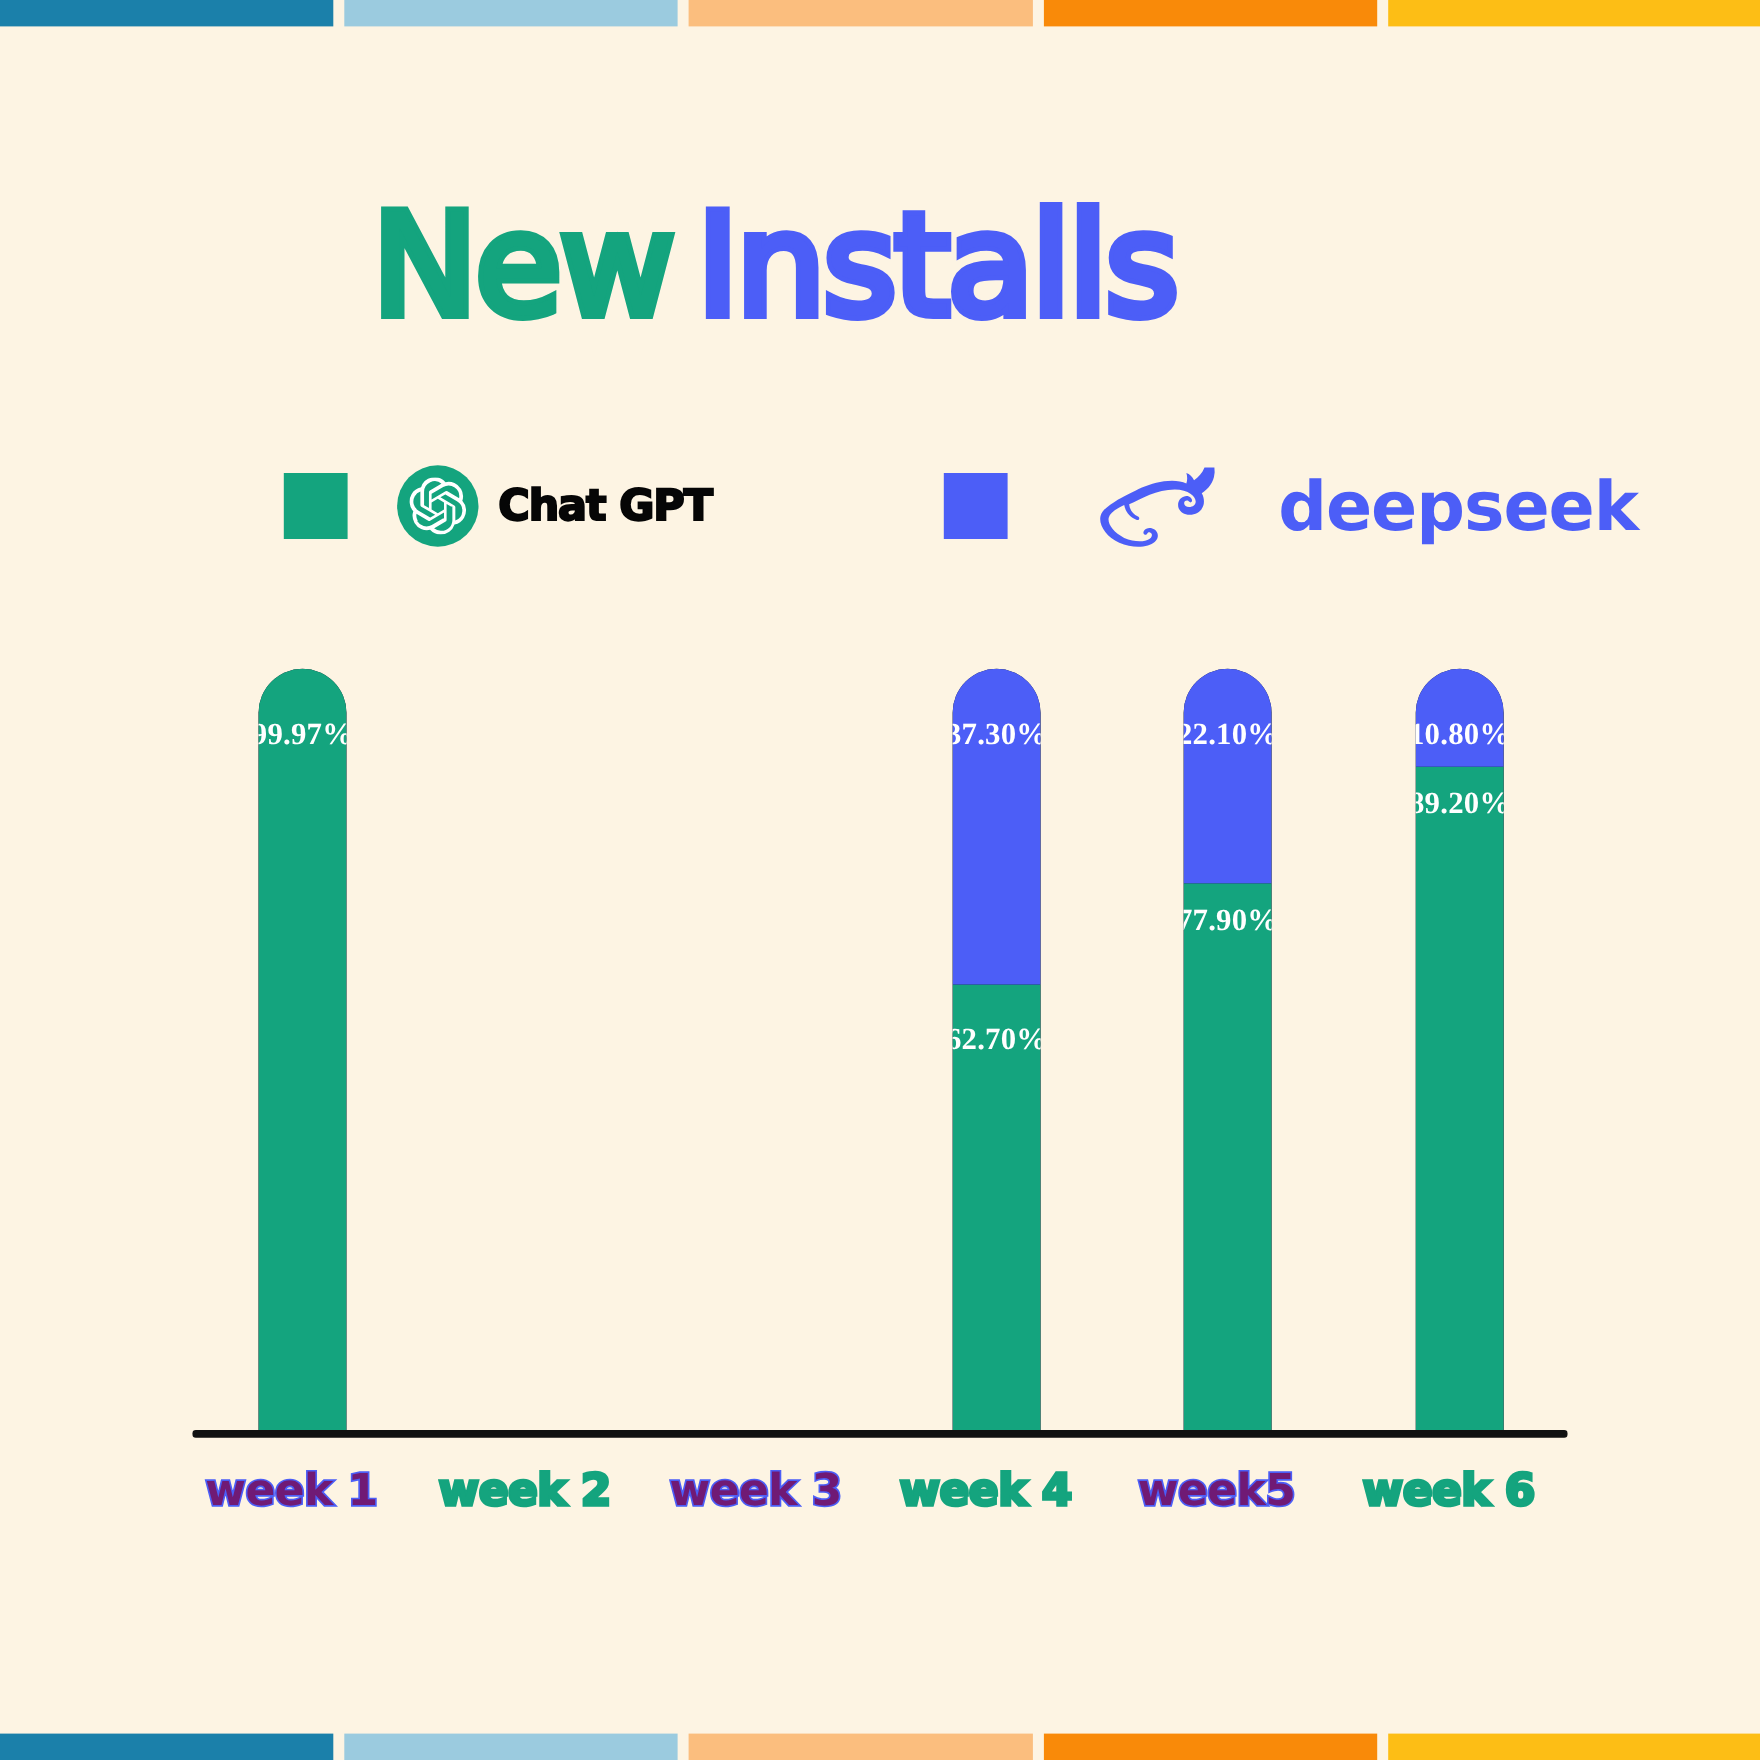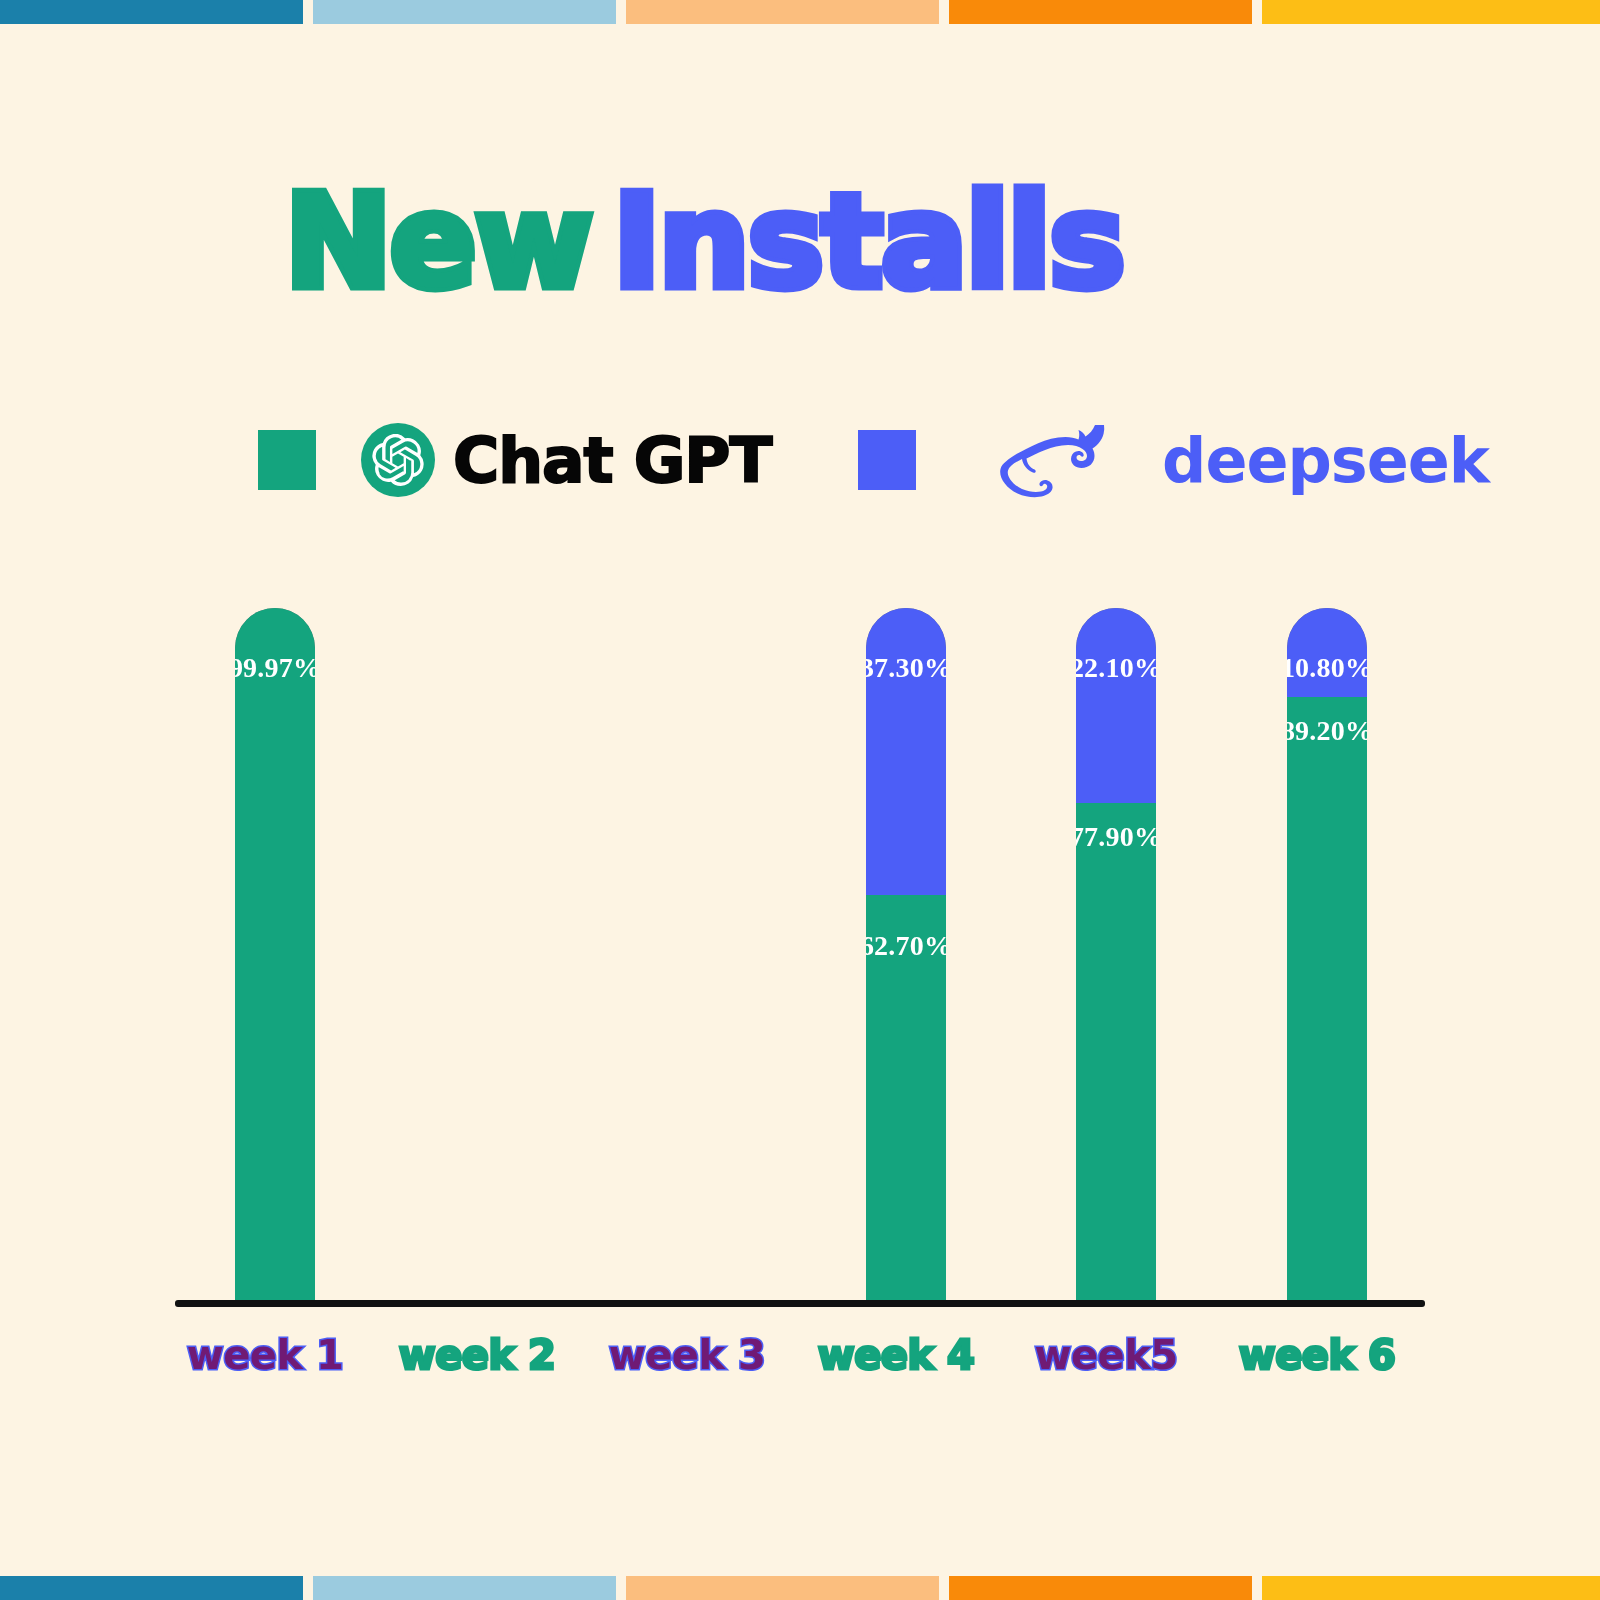--- a/index.html
+++ b/index.html
@@ -39,21 +39,21 @@
   .seg-4 { width: 340px; }
 
   
   .title {
     position: absolute;
     top: 178px;
     left: 0;
     width: 1408px;
     text-align: center;
     font-family: "DejaVu Sans", sans-serif;
-    font-weight: bold;
+    font-weight: normal;
     font-size: 128px;
     letter-spacing: -2px;
     white-space: nowrap;
     line-height: 1;
   }
   .title .w-new {
     color: #14A47E;
     -webkit-text-stroke: 9px #14A47E;
     paint-order: stroke fill;
   }
@@ -96,21 +96,21 @@
     margin-left: 45px;
     flex: 0 0 auto;
     position: relative;
   }
   .gpt-logo svg { position: absolute; top: 11px; left: 11px; }
 
   .gpt-text {
     margin-left: 18px;
     font-family: "DejaVu Sans", sans-serif;
     font-weight: bold;
-    font-size: 63px;
+    font-size: 39px;
     color: #060606;
     letter-spacing: -1px;
     -webkit-text-stroke: 2px #060606;
     paint-order: stroke fill;
     white-space: nowrap;
   }
 
   .ds-logo {
     margin-left: 44px;
     width: 110px;
@@ -149,21 +149,21 @@
     position: absolute;
     bottom: 300px; 
     width: 80px;
   }
   .bar {
     position: relative;
     width: 80px;
     border-top-left-radius: 40px;
     border-top-right-radius: 40px;
     overflow: hidden;
-    background: #737373;
+    background: #0f172a;
   }
   .seg-blue {
     position: absolute;
     left: 0;
     top: 0;
     width: 80px;
     background: #4C5EF7;
   }
   .seg-green {
     position: absolute;

